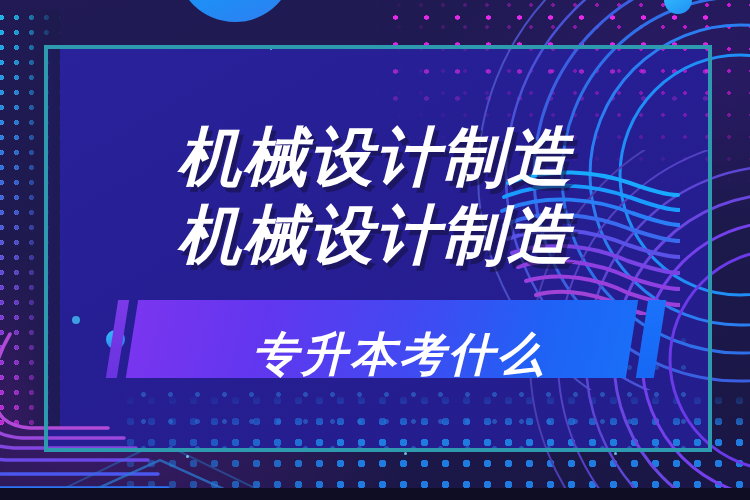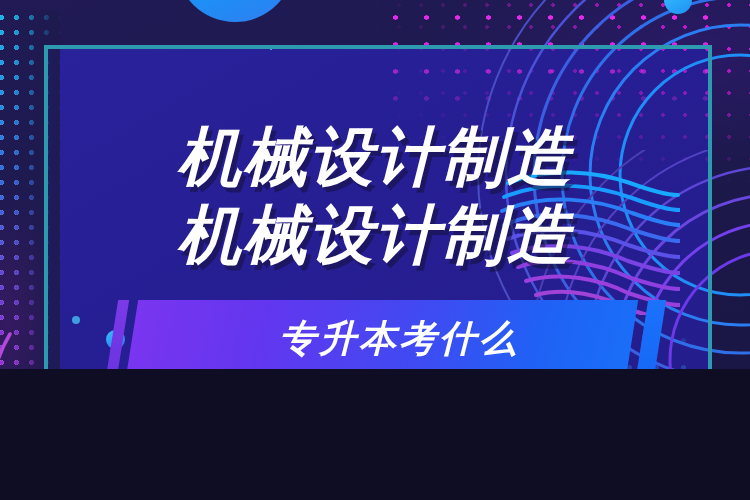--- a/index.html
+++ b/index.html
@@ -3,21 +3,21 @@
 <meta charset="utf-8">
 <style>
   html, body {
     margin: 0;
     padding: 0;
     background: #0e0d24;
   }
   #poster {
     position: relative;
     width: 750px;
-    height: 369px;
+    height: 488px;
     overflow: hidden;
     font-family: "Liberation Sans", "DejaVu Sans", sans-serif;
     background: #a16207;
   }
 
   
   .bg-base {
     position: absolute;
     inset: 0;
     background:
@@ -263,28 +263,28 @@
     background: linear-gradient(95deg, #7a35ef 0%, #6236ef 26%, #3f4bf2 58%, #1f62f5 82%, #1a6ef8 100%);
   }
   .bar-thin-2 {
     left: 532px;
     width: 18px;
     background: linear-gradient(180deg, #1b72fb 0%, #1668f5 100%);
   }
   .banner-text {
     position: absolute;
     left: 0;
-    top: 0;
+    top: 16px;
     width: 560px;
     height: 78px;
     display: flex;
     align-items: center;
     justify-content: center;
     color: #ffffff;
-    font-size: 37px;
+    font-size: 46px;
     font-weight: bold;
     font-style: italic;
     letter-spacing: 3px;
     white-space: nowrap;
     padding-left: 18px;
     box-sizing: border-box;
   }
 
   
   .glint {

